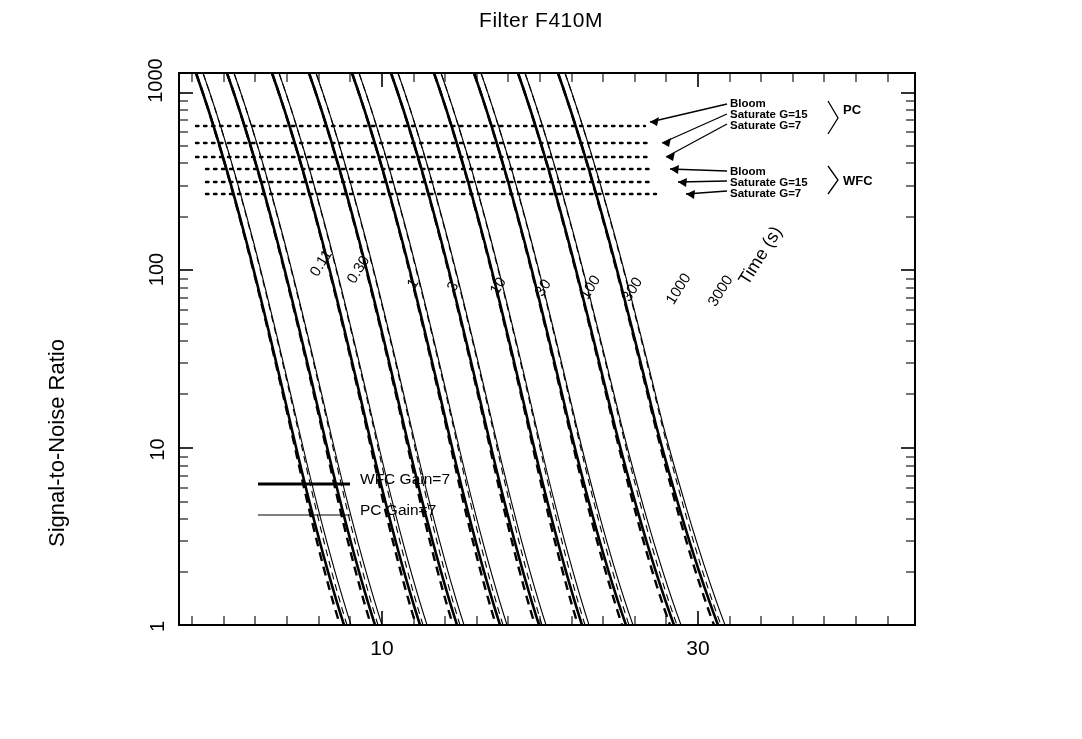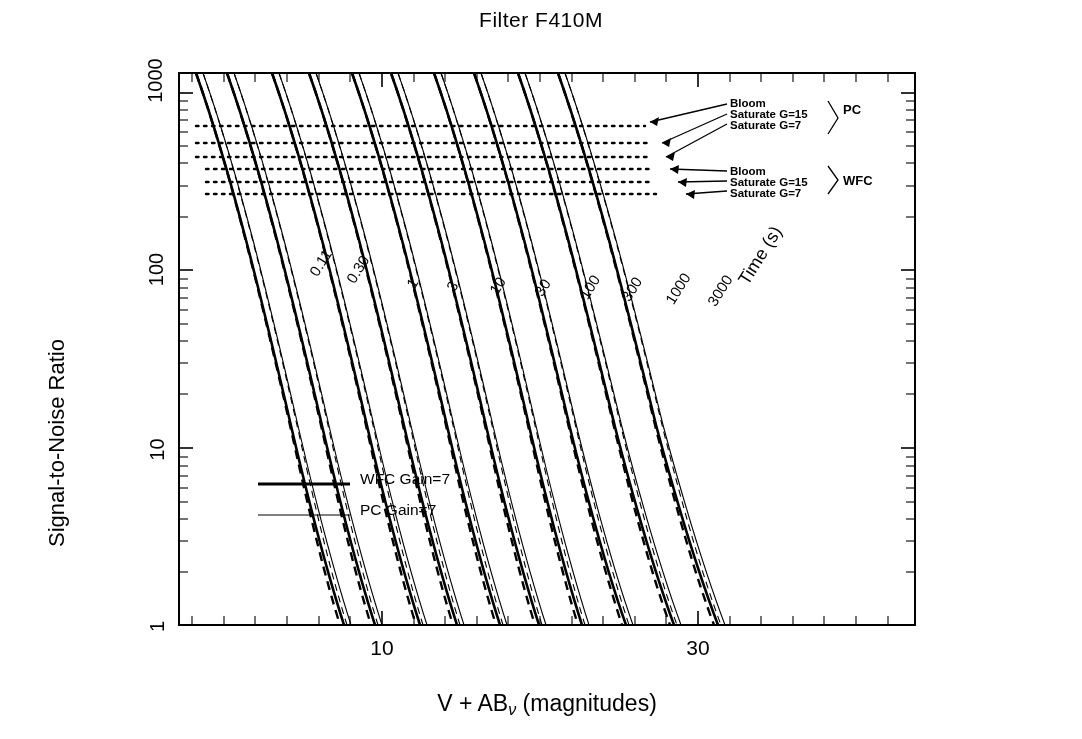--- a/index.html
+++ b/index.html
@@ -53,23 +53,20 @@
 <div id="root">
 
   <div class="title">Filter F410M</div>
 
   <div class="plotbox"></div>
 
   <div class="ylabel-wrap">
     <div class="ylabel">Signal-to-Noise Ratio</div>
   </div>
 
-  <div class="xlabel">
-    V + AB<span class="sub">ν</span>&nbsp;(magnitudes)
-  </div>
 
   <div class="ytick" style="left:120px;top:69px;width:70px;">1000</div>
   <div class="ytick" style="left:131px;top:258px;width:50px;">100</div>
   <div class="ytick" style="left:139px;top:438px;width:36px;">10</div>
   <div class="ytick" style="left:144px;top:615px;width:26px;">1</div>
 
   <div class="xtick" style="left:352px;top:636px;width:60px;">10</div>
   <div class="xtick" style="left:668px;top:636px;width:60px;">30</div>
 
   <svg class="layer">

